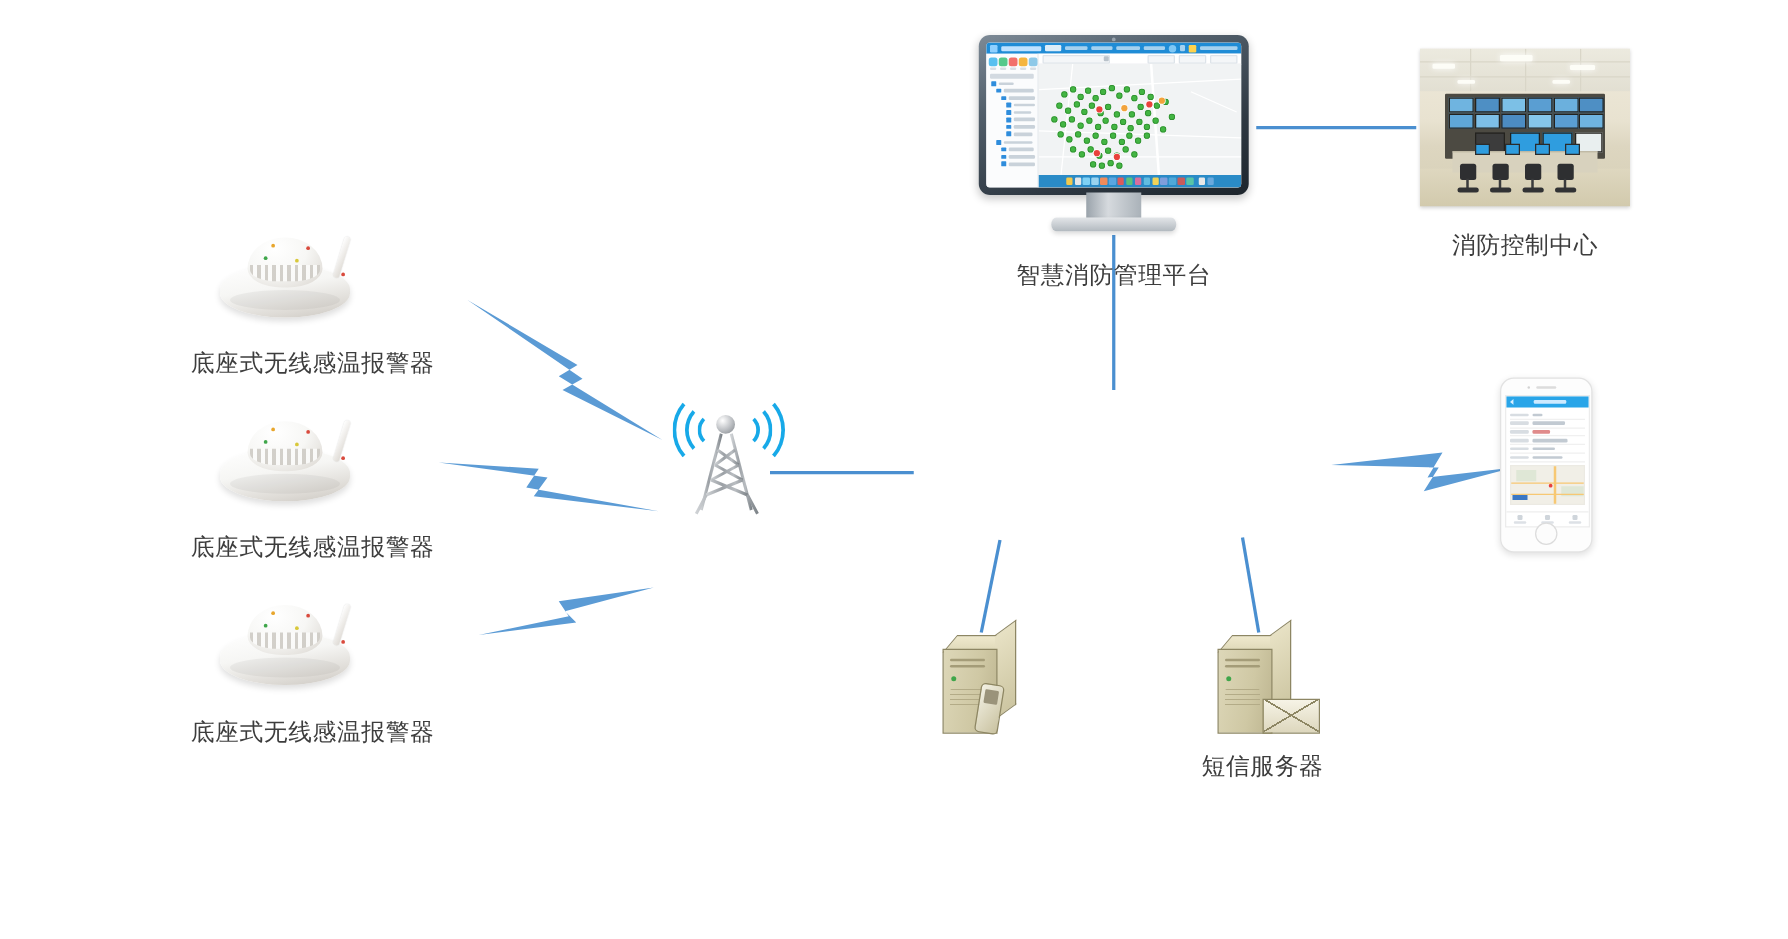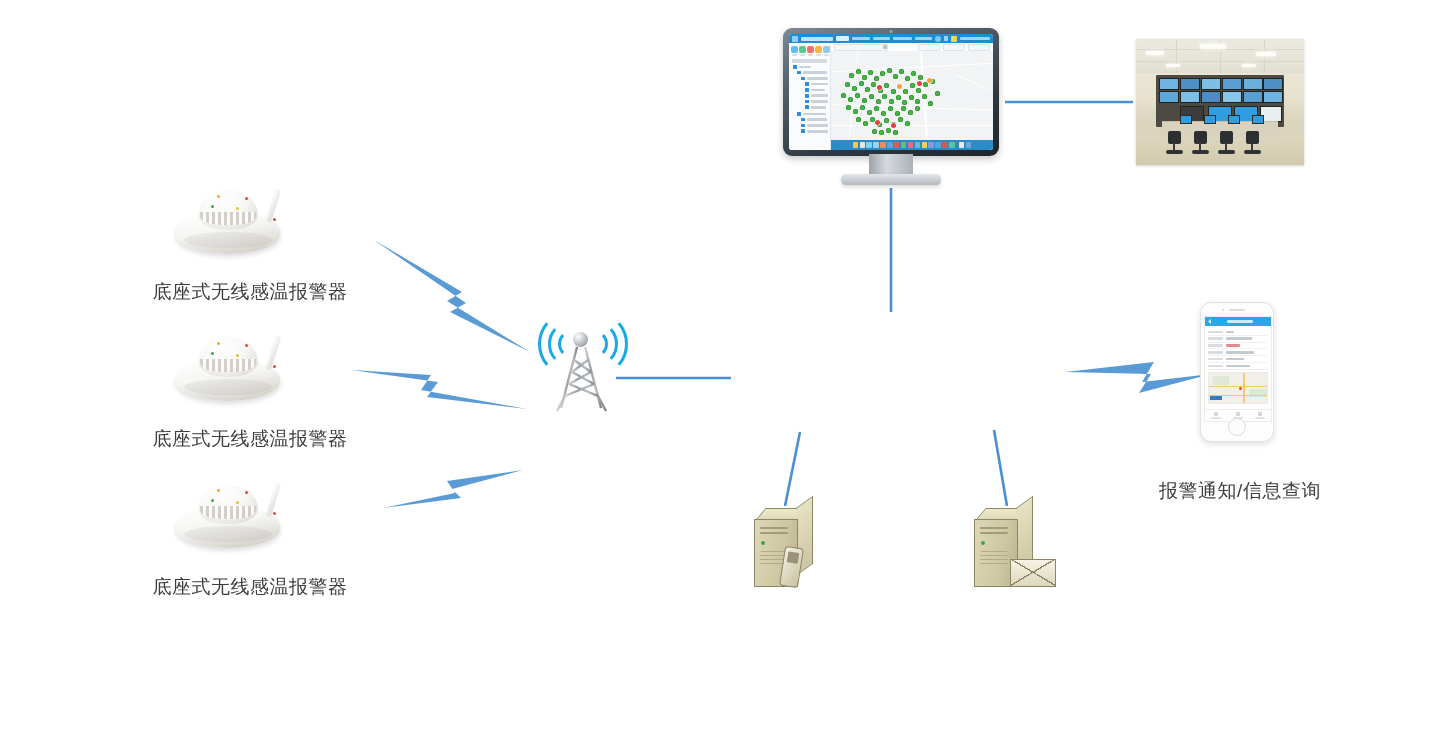--- a/index.html
+++ b/index.html
@@ -499,20 +499,21 @@
               </div>
             </div>
           </div>
 
         </div>
       </div>
       <div class="mon-neck"></div>
       <div class="mon-foot"></div>
     </div>
   </div>
+  <div class="label" style="left:691px;top:207px;width:400px;">智慧消防管理平台</div>
 
   <div class="node" style="left:1136px;top:39px;">
     <div class="room">
       <div class="ceil">
         <div class="t" style="left:0;top:10px;width:100%;height:.8px;"></div>
         <div class="t" style="left:0;top:22px;width:100%;height:.8px;"></div>
         <div class="t" style="left:40px;top:0;width:.8px;height:34px;"></div>
         <div class="t" style="left:84px;top:0;width:.8px;height:34px;"></div>
         <div class="t" style="left:128px;top:0;width:.8px;height:34px;"></div>
         <div class="lite" style="left:10px;top:12px;width:18px;height:4px;"></div>
@@ -568,20 +569,21 @@
           <div class="st"></div>
           <div class="ft"></div>
         </div>
       <div class="chair" style="left:108px;top:92px;">
           <div class="bk"></div>
           <div class="st"></div>
           <div class="ft"></div>
         </div>
     </div>
   </div>
+  <div class="label" style="left:1045px;top:183px;width:350px;">消防控制中心</div>
 
   <div class="node" style="left:1200px;top:302px;">
     <div class="phone">
       <div class="ph-body"></div>
       <div class="ph-speaker"></div>
       <div class="ph-cam"></div>
       <div class="ph-screen">
         <div class="ph-hd">
           <span class="bk"></span>
           <span class="ti"></span>
@@ -632,21 +634,20 @@
             </div>
           <div>
               <i></i>
               <b></b>
             </div>
         </div>
       </div>
       <div class="ph-home"></div>
     </div>
   </div>
-  <div class="label" style="left:1085px;top:477px;width:310px;">报警通知/信息查询</div>
 
   <div class="node" style="left:748px;top:505px;">
     <div class="server">
       <div class="sv-top"></div>
       <div class="sv-side"></div>
       <div class="sv-front"></div>
       <div class="sv-slot" style="top:22px;"></div>
       <div class="sv-slot" style="top:27px;"></div>
       <div class="sv-led"></div>
       <div class="sv-grille"></div>
@@ -659,14 +660,15 @@
       <div class="sv-top"></div>
       <div class="sv-side"></div>
       <div class="sv-front"></div>
       <div class="sv-slot" style="top:22px;"></div>
       <div class="sv-slot" style="top:27px;"></div>
       <div class="sv-led"></div>
       <div class="sv-grille"></div>
       <div class="sv-env"></div>
     </div>
   </div>
+  <div class="label" style="left:890px;top:600px;width:240px;">短信服务器</div>
 
 </div>
 
 </body></html>

